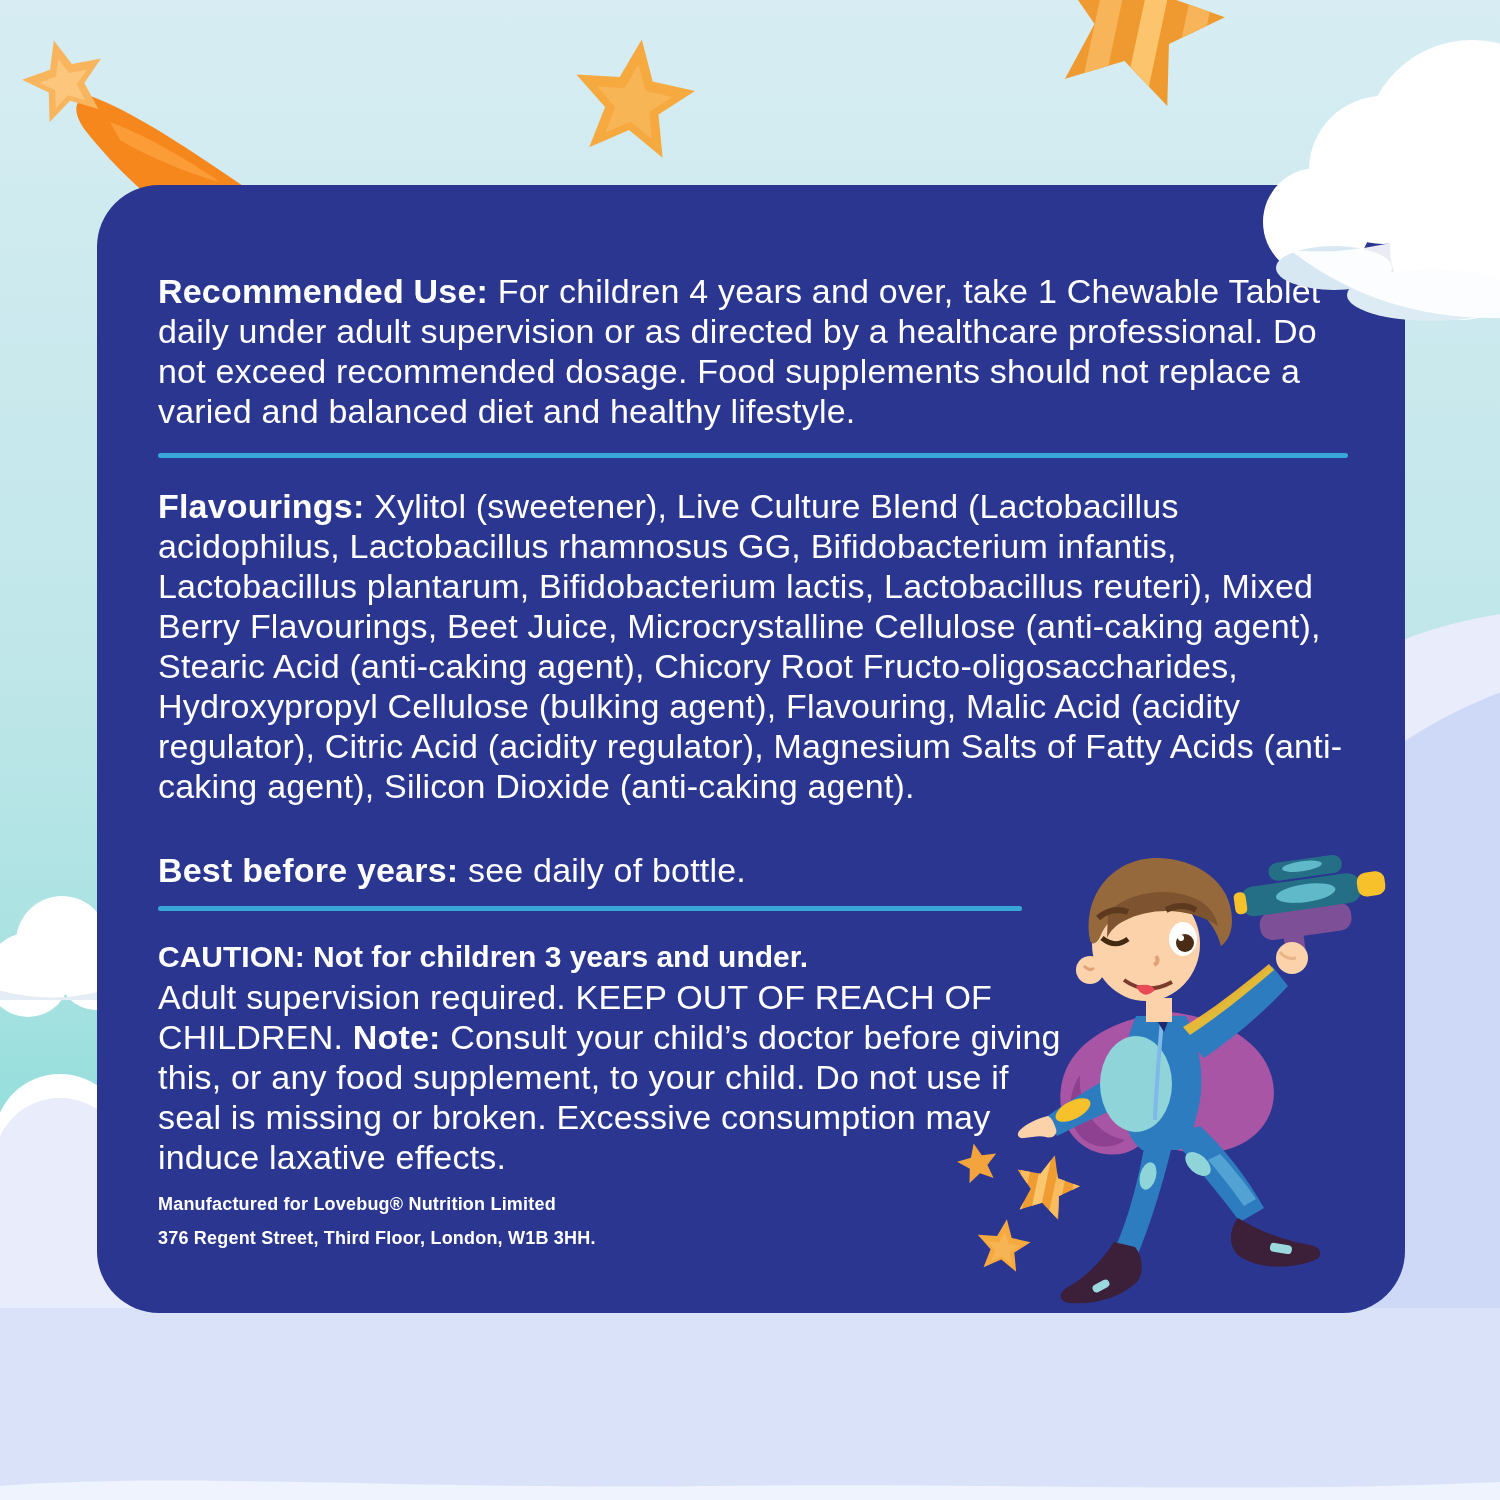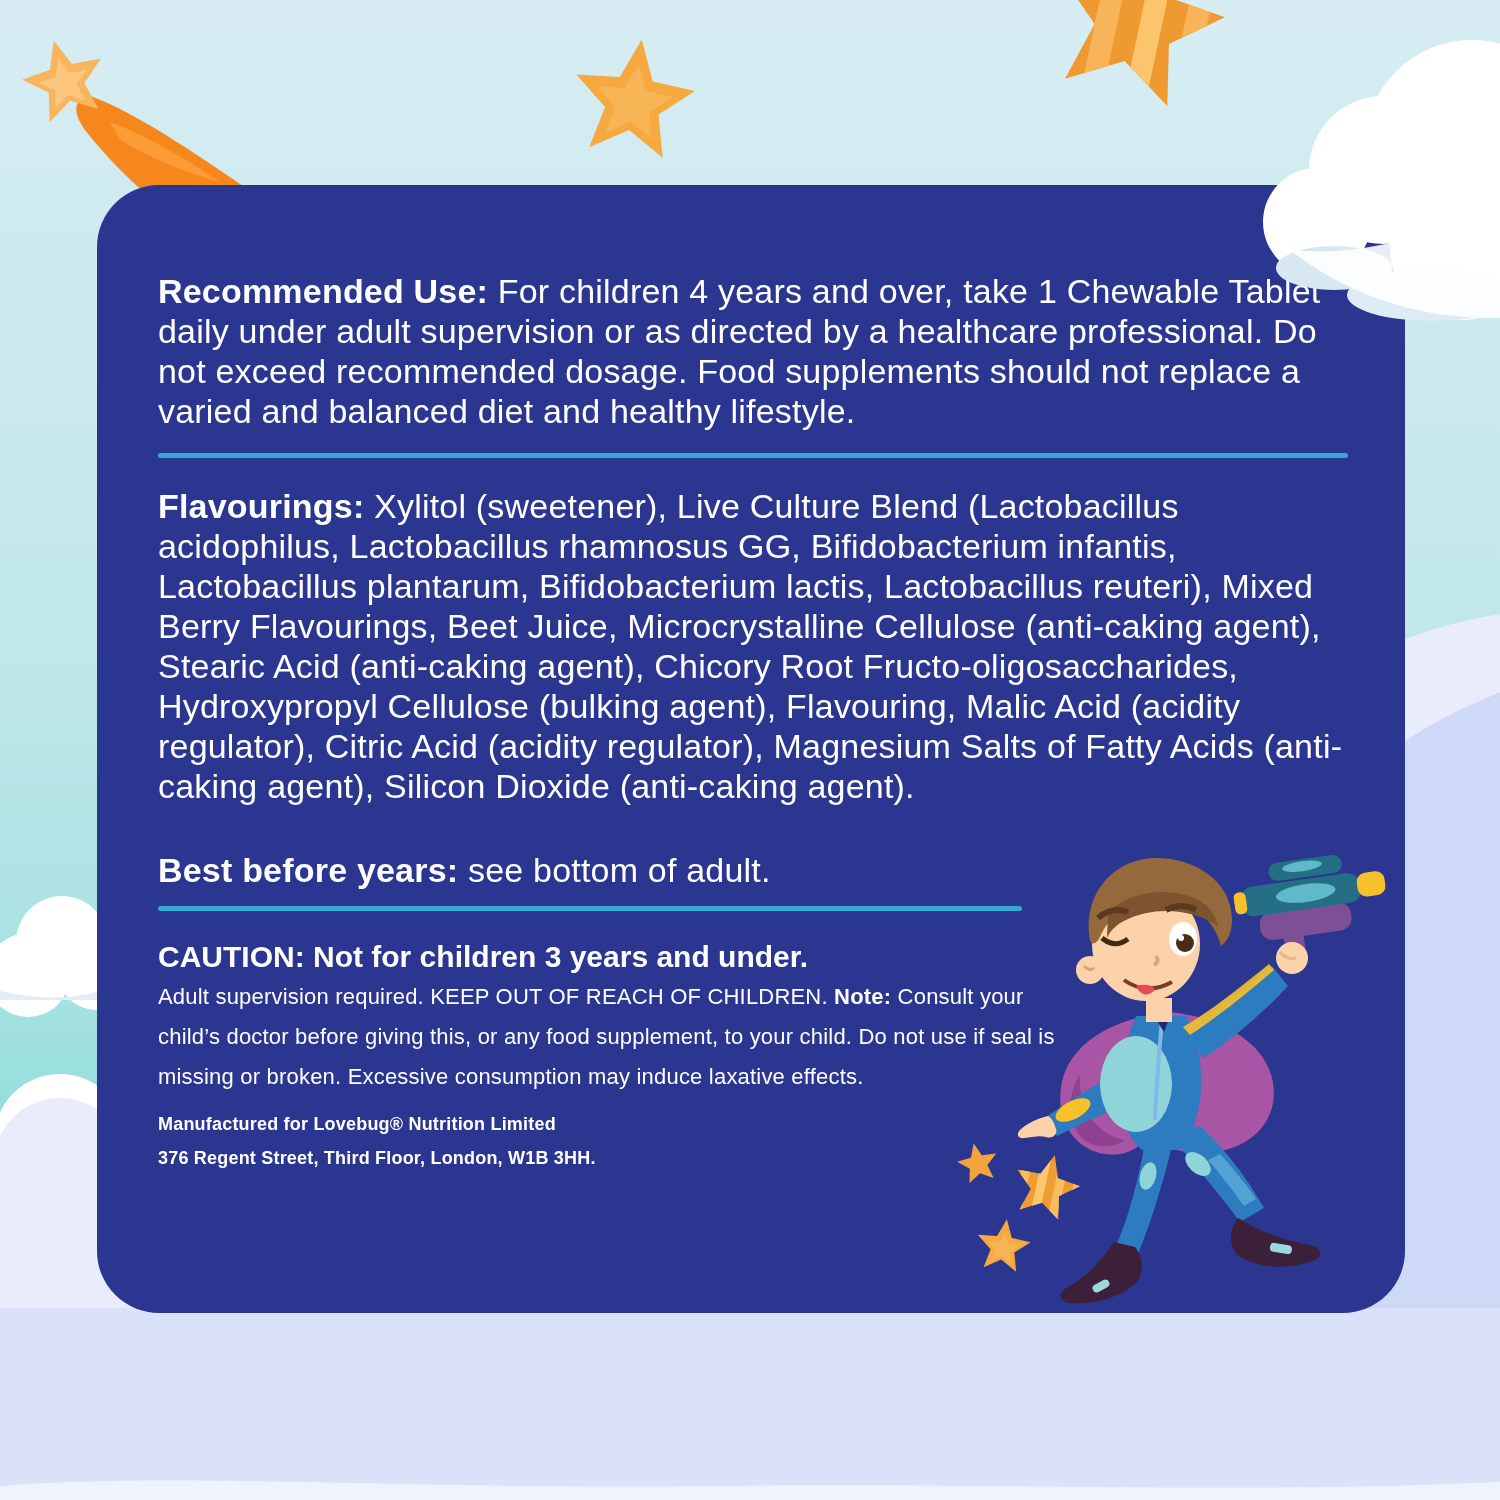--- a/index.html
+++ b/index.html
@@ -27,21 +27,21 @@
   }
   .para{margin:0;font-size:34px;line-height:40px;font-weight:400;max-width:1192px;letter-spacing:.2px;}
   .lead{font-weight:700;}
   .divider{height:5px;background:var(--divider_blue);border-radius:3px;}
   .divider.d1{width:1190px;margin:22px 0 28px 0;}
   .divider.d2{width:864px;margin:16px 0 26px 0;}
   .ingredients{margin-top:0;}
   .best-before{margin-top:44px;}
   .caution{max-width:905px;}
   .caution .caution-lead{font-size:30px;line-height:40px;font-weight:700;}
-  .caution .caution-body{font-size:22px;line-height:40px;font-weight:400;letter-spacing:.2px;}
+  .caution .caution-body{font-size:34px;line-height:40px;font-weight:400;letter-spacing:.2px;}
   .mfr{margin-top:10px;font-size:18px;line-height:34px;font-weight:700;letter-spacing:.2px;}
   svg{display:block;}
 </style>
 </head>
 <body>
 
 <div class="scene">
 
   <svg class="layer z1" width="1500" height="1500" viewBox="0 0 1500 1500">
     <defs>
@@ -116,21 +116,21 @@
 
     <div class="divider d1"></div>
 
     <p class="para ingredients">
       <span class="lead">Flavourings:</span>
       <span>Xylitol (sweetener), Live Culture Blend (Lactobacillus acidophilus, Lactobacillus rhamnosus GG, Bifidobacterium infantis, Lactobacillus plantarum, Bifidobacterium lactis, Lactobacillus reuteri), Mixed Berry Flavourings, Beet Juice, Microcrystalline Cellulose (anti-caking agent), Stearic Acid (anti-caking agent), Chicory Root Fructo-oligosaccharides, Hydroxypropyl Cellulose (bulking agent), Flavouring, Malic Acid (acidity regulator), Citric Acid (acidity regulator), Magnesium Salts of Fatty Acids (anti-caking agent), Silicon Dioxide (anti-caking agent).</span>
     </p>
 
     <p class="para best-before">
       <span class="lead">Best before years:</span>
-      <span>see bottom of adult.</span>
+      <span>see daily of bottle.</span>
     </p>
 
     <div class="divider d2"></div>
 
     <div class="caution">
       <div class="caution-lead">CAUTION: Not for children 3 years and under.</div>
       <div class="caution-body"><span>Adult supervision required. KEEP OUT OF REACH OF CHILDREN. </span><span class="lead">Note:</span><span> Consult your child’s doctor before giving this, or any food supplement, to your child. Do not use if seal is missing or broken. Excessive consumption may induce laxative effects.</span></div>
     </div>
 
     <div class="mfr">

